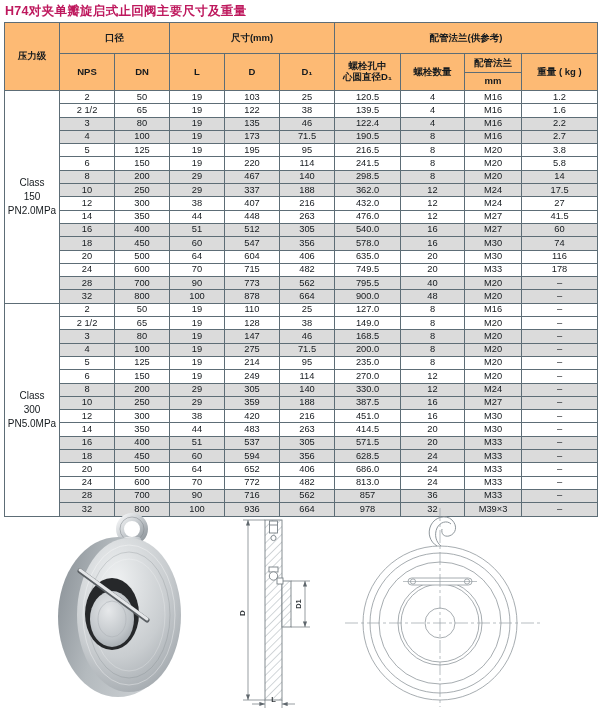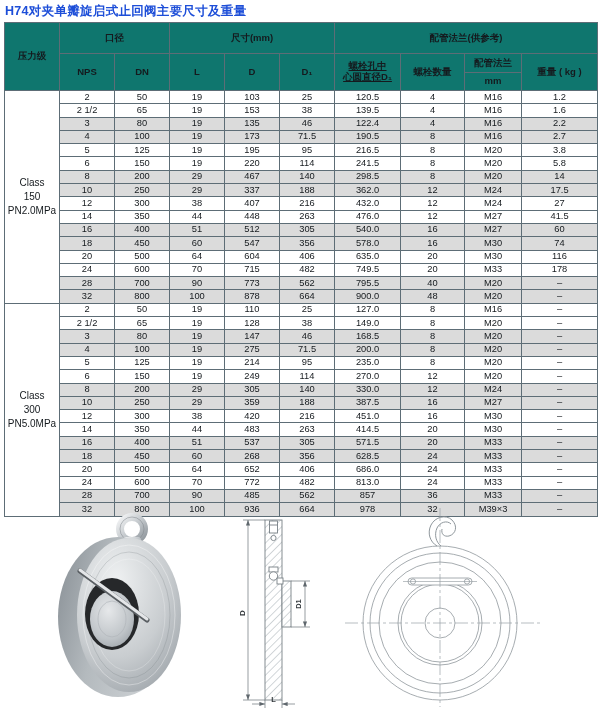--- a/index.html
+++ b/index.html
@@ -3,42 +3,42 @@
 <meta charset="utf-8">
 <style>
   html,body{margin:0;padding:0;}
   body{
     width:600px;height:714px;overflow:hidden;background:#ffffff;
     font-family:"Liberation Sans","DejaVu Sans",sans-serif;
     position:relative;
   }
   .page-title{
     position:absolute;left:5px;top:3px;margin:0;
-    font-size:12.5px;font-weight:bold;color:#1d4ed8;letter-spacing:.3px;
+    font-size:12.5px;font-weight:bold;color:#be185d;letter-spacing:.3px;
   }
   table.dim-table{
     position:absolute;left:4px;top:22px;width:593px;
     border-collapse:collapse;table-layout:fixed;
   }
   .dim-table th,.dim-table td{
     border:1px solid #5d6d76;padding:0;text-align:center;vertical-align:middle;
     color:#151a1e;overflow:hidden;
   }
   .dim-table thead th{
-    background:#0f766e;font-size:9.5px;font-weight:bold;line-height:1.15;
+    background:#fdba74;font-size:9.5px;font-weight:bold;line-height:1.15;
   }
   .dim-table thead tr.h1 th{height:30px;}
   .dim-table thead tr.h2 th{height:18px;}
   .dim-table thead tr.h3 th{height:17px;}
   .dim-table tbody td{height:12.3px;font-size:9.3px;line-height:1;background:#ffffff;}
   .dim-table tbody tr.alt td{background:#dbdbdb;}
   .dim-table tbody td.class-cell{
     background:#ffffff !important;white-space:pre-line;line-height:1.4;font-size:10px;
   }
-  .pre{white-space:pre-line;text-decoration:underline;}
+  .pre{white-space:pre-line;}
   .drawings{position:absolute;left:0;top:492px;width:600px;height:222px;}
   .drawings svg{position:absolute;}
   svg text{font-family:"Liberation Sans","DejaVu Sans",sans-serif;}
 </style>
 </head>
 <body>
 
 <h1 class="page-title">H74对夹单瓣旋启式止回阀主要尺寸及重量</h1>
 
 <table class="dim-table">
@@ -89,21 +89,21 @@
         <td>25</td>
         <td>120.5</td>
         <td>4</td>
         <td>M16</td>
         <td>1.2</td>
       </tr>
       <tr>
         <td>2 1/2</td>
         <td>65</td>
         <td>19</td>
-        <td>153</td>
+        <td>122</td>
         <td>38</td>
         <td>139.5</td>
         <td>4</td>
         <td>M16</td>
         <td>1.6</td>
       </tr>
       <tr class="alt">
         <td>3</td>
         <td>80</td>
         <td>19</td>
@@ -378,21 +378,21 @@
         <td>305</td>
         <td>571.5</td>
         <td>20</td>
         <td>M33</td>
         <td>–</td>
       </tr>
       <tr class="alt">
         <td>18</td>
         <td>450</td>
         <td>60</td>
-        <td>268</td>
+        <td>594</td>
         <td>356</td>
         <td>628.5</td>
         <td>24</td>
         <td>M33</td>
         <td>–</td>
       </tr>
       <tr>
         <td>20</td>
         <td>500</td>
         <td>64</td>
@@ -411,21 +411,21 @@
         <td>482</td>
         <td>813.0</td>
         <td>24</td>
         <td>M33</td>
         <td>–</td>
       </tr>
       <tr class="alt">
         <td>28</td>
         <td>700</td>
         <td>90</td>
-        <td>485</td>
+        <td>716</td>
         <td>562</td>
         <td>857</td>
         <td>36</td>
         <td>M33</td>
         <td>–</td>
       </tr>
       <tr class="alt">
         <td>32</td>
         <td>800</td>
         <td>100</td>

